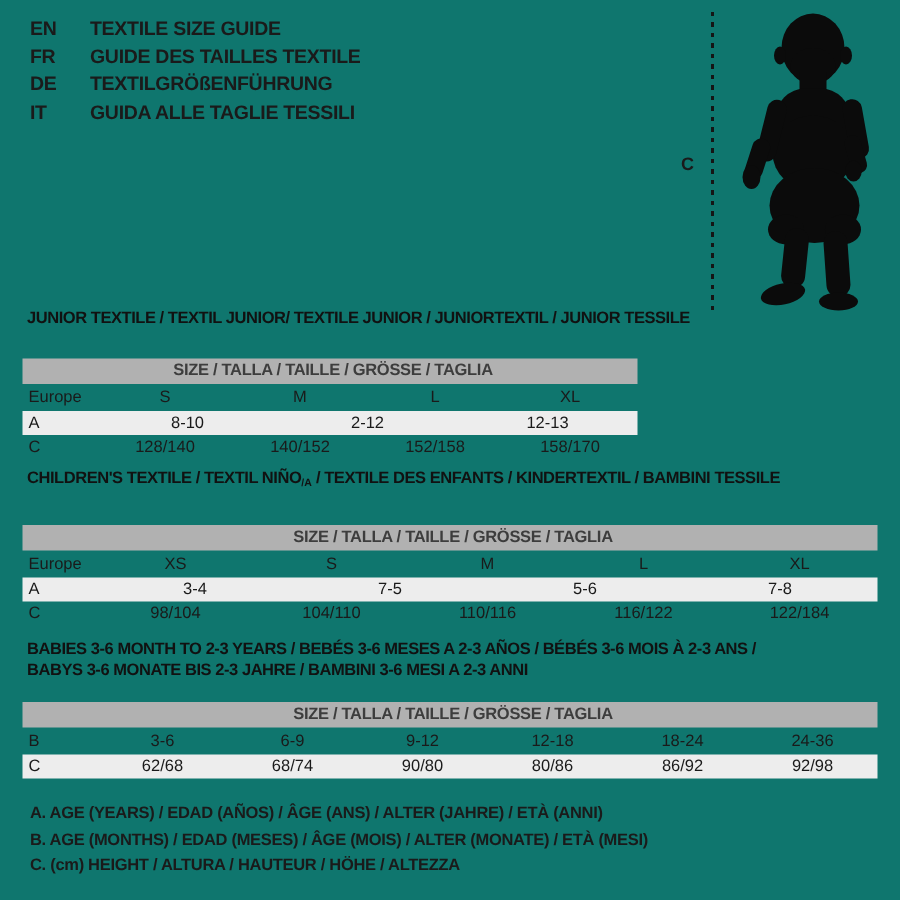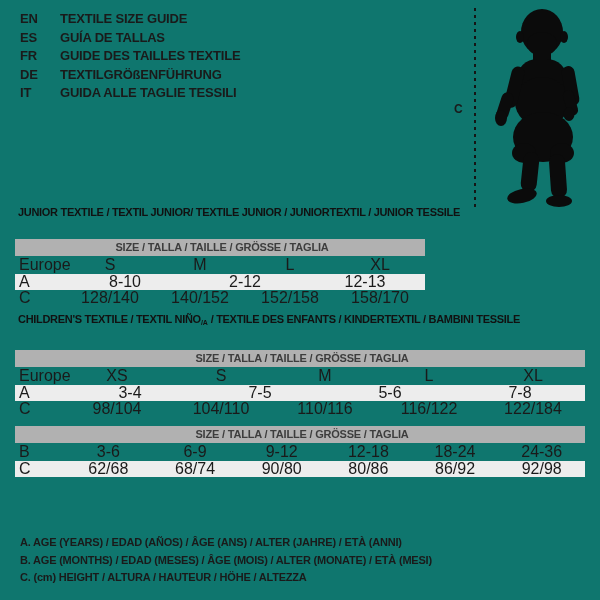--- a/index.html
+++ b/index.html
@@ -36,42 +36,38 @@
     letter-spacing: -0.3px; white-space: nowrap; overflow: visible; color: #111;
   }
   #sec-babies .section-title { margin-bottom: 14px; }
   .title-line { line-height: 14px; white-space: nowrap; }
   .sub { font-size: 7px; vertical-align: -2px; letter-spacing: 0; }
 
   .tbl-header {
     height: 17px; line-height: 17px; background: #b1b1b1; margin-bottom: 1px;
     padding-left: 4px; font-size: 11px; font-weight: bold; color: #3d3d3d; letter-spacing: -0.2px; text-align: center;
   }
-  .tbl-row { display: flex; height: 16.5px; line-height: 16.5px; font-size: 16px; }
+  .tbl-row { display: flex; height: 16.5px; line-height: 16.5px; font-size: 11px; }
   .tbl-row:nth-child(even) { background: #ededed; }
   .row-label { width: 50px; flex: 0 0 50px; padding-left: 4px; box-sizing: border-box; }
   .cell { flex: 1; text-align: center; }
 
   
   .foot { position: absolute; left: 20px; top: 534px; font-weight: bold; font-size: 11px; line-height: 17.5px; letter-spacing: -0.2px; }
   .foot-line { white-space: nowrap; }
 </style>
 </head>
 <body>
 
 <div class="canvas">
 
   <div class="lang-block">
     <div class="lang-row">
       <span class="lang-code">EN</span>
       <span class="lang-label">TEXTILE SIZE GUIDE</span>
-    </div>
-    <div class="lang-row">
-      <span class="lang-code">ES</span>
-      <span class="lang-label">GUÍA DE TALLAS</span>
     </div>
     <div class="lang-row">
       <span class="lang-code">FR</span>
       <span class="lang-label">GUIDE DES TAILLES TEXTILE</span>
     </div>
     <div class="lang-row">
       <span class="lang-code">DE</span>
       <span class="lang-label">TEXTILGRÖßENFÜHRUNG</span>
     </div>
     <div class="lang-row">
@@ -158,20 +154,24 @@
           <span class="cell">98/104</span>
           <span class="cell">104/110</span>
           <span class="cell">110/116</span>
           <span class="cell">116/122</span>
           <span class="cell">122/184</span>
         </div>
       </div>
   </div>
 
   <div class="section" id="sec-babies">
+    <h2 class="section-title">
+      <div class="title-line">BABIES 3-6 MONTH TO 2-3 YEARS / BEBÉS 3-6 MESES A 2-3 AÑOS / BÉBÉS 3-6 MOIS À 2-3 ANS /</div>
+      <div class="title-line">BABYS 3-6 MONATE BIS 2-3 JAHRE / BAMBINI 3-6 MESI A 2-3 ANNI</div>
+    </h2>
     <div class="tbl-header">SIZE / TALLA / TAILLE / GRÖSSE / TAGLIA</div>
     <div class="tbl-body">
         <div class="tbl-row">
           <span class="row-label">B</span>
           <span class="cell">3-6</span>
           <span class="cell">6-9</span>
           <span class="cell">9-12</span>
           <span class="cell">12-18</span>
           <span class="cell">18-24</span>
           <span class="cell">24-36</span>

